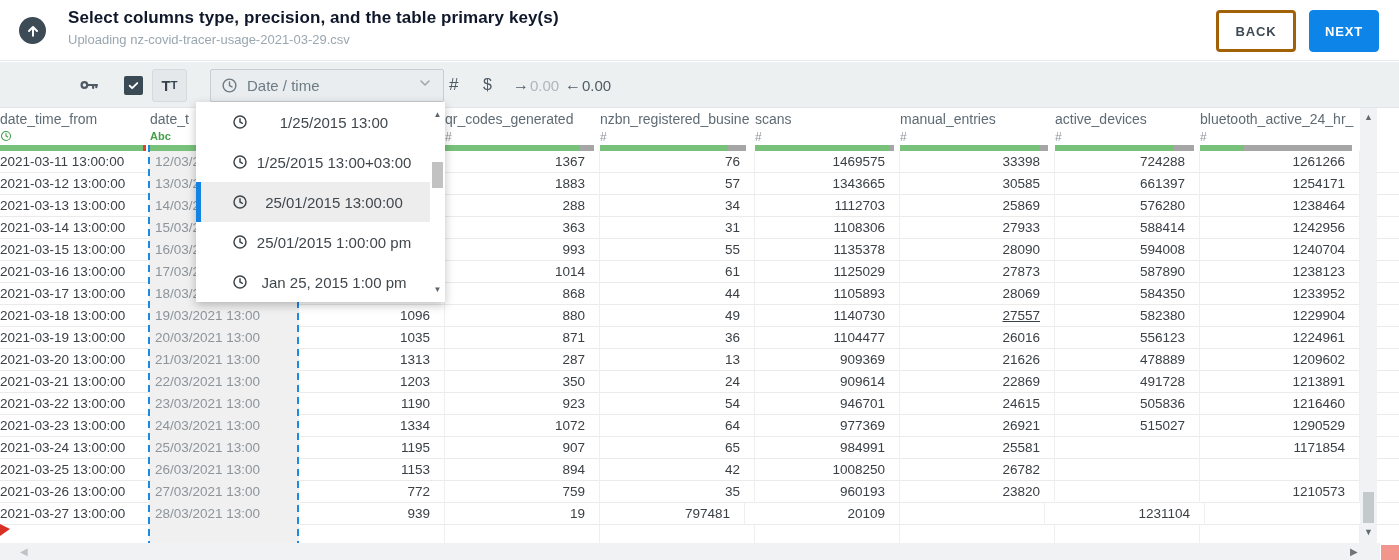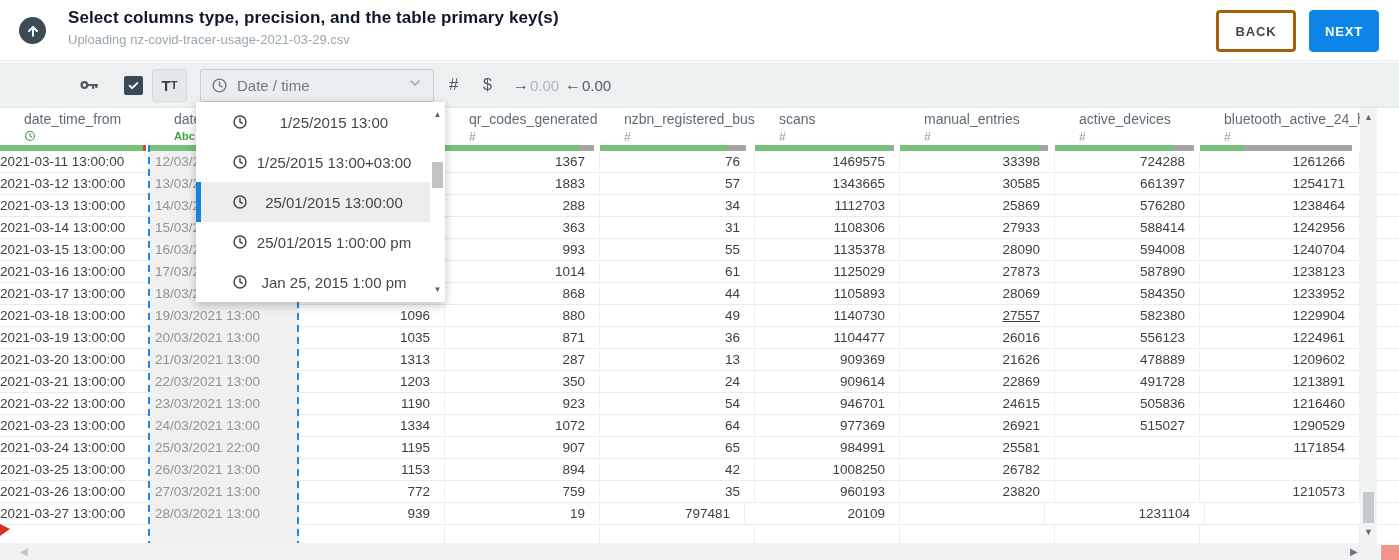--- a/index.html
+++ b/index.html
@@ -19,35 +19,35 @@
 
   
   .tbar{position:absolute;left:0;top:62px;width:1399px;height:46px;background:#edf0f1;border-bottom:1px solid #e3e6e8;}
   .tbar .titem{position:absolute;top:0;height:46px;display:flex;align-items:center;color:#4f5b66;}
   .keyic{left:78px;color:#3c4b55;}
   .chk{left:124px;}
   .chkbox{width:19px;height:19px;background:#3a4a55;border-radius:2px;display:flex;align-items:center;justify-content:center;color:#fff;}
   .ttbtn{left:152px;}
   .ttinner{width:35px;height:33px;background:#e4e8ea;border:1px solid #d5dadd;border-radius:3px;display:flex;align-items:center;justify-content:center;color:#36424c;font-weight:bold;}
   .ttinner .big{font-size:15px;} .ttinner .small{font-size:11px;}
-  .ddctl{left:200px;}
+  .ddctl{left:210px;}
   .ddinner{width:234px;height:33px;background:#e9edef;border:1px solid #c7ced3;border-radius:2px;display:flex;align-items:center;padding:0 10px;color:#6e7b85;}
   .ddinner .lbl{font-size:15px;margin-left:9px;flex:1;}
   .ddinner .chev{color:#9aa5ad;}
   .hashit{left:449px;font-size:17px;}
   .dollarit{left:483px;font-size:16px;}
   .decl{left:513px;font-size:15px;}
   .decl .num{color:#aeb6bc;}
   .decr{left:565px;font-size:15px;color:#46525c;}
   .arrowch{font-size:16px;margin-right:1px;}
 
   
   .grid{position:absolute;left:0;top:108px;width:1399px;height:435px;overflow:hidden;background:#fff;}
   .thead{display:flex;height:37px;}
-  .hcell{padding:3px 0 0 24px;overflow:hidden;}
+  .hcell{padding:3px 0 0 0;overflow:hidden;}
   .hname{font-size:14px;color:#5f6b74;white-space:nowrap;}
   .htype{margin-top:3px;height:14px;font-size:12px;color:#8e979e;}
   .htype.clock{color:#43a047;}
   .htype.text{color:#43a047;font-size:11px;font-weight:bold;}
   .bars{display:flex;height:6px;}
   .barwrap{height:6px;display:flex;}
   .seg{height:6px;display:inline-block;}
   .trow{display:flex;height:22px;border-bottom:1px solid #ebebeb;}
   .tcell{height:22px;line-height:21px;font-size:13.5px;color:#3b4045;white-space:nowrap;overflow:hidden;border-right:1px solid #efefef;}
   .tcell.num{text-align:right;padding-right:14px;}
@@ -366,21 +366,21 @@
           <div class="tcell num" style="width: 146px;">1334</div>
           <div class="tcell num" style="width: 155px;">1072</div>
           <div class="tcell num" style="width: 155px;">64</div>
           <div class="tcell num" style="width: 145px;">977369</div>
           <div class="tcell num" style="width: 155px;">26921</div>
           <div class="tcell num" style="width: 145px;">515027</div>
           <div class="tcell num" style="width: 160px;">1290529</div>
         </div>
         <div class="trow">
           <div class="tcell c0" style="width: 150px;">2021-03-24 13:00:00</div>
-          <div class="tcell c1" style="width: 149px;">25/03/2021 22:00</div>
+          <div class="tcell c1" style="width: 149px;">25/03/2021 13:00</div>
           <div class="tcell num" style="width: 146px;">1195</div>
           <div class="tcell num" style="width: 155px;">907</div>
           <div class="tcell num" style="width: 155px;">65</div>
           <div class="tcell num" style="width: 145px;">984991</div>
           <div class="tcell num" style="width: 155px;">25581</div>
           <div class="tcell num" style="width: 145px;"></div>
           <div class="tcell num" style="width: 160px;">1171854</div>
         </div>
         <div class="trow">
           <div class="tcell c0" style="width: 150px;">2021-03-25 13:00:00</div>

